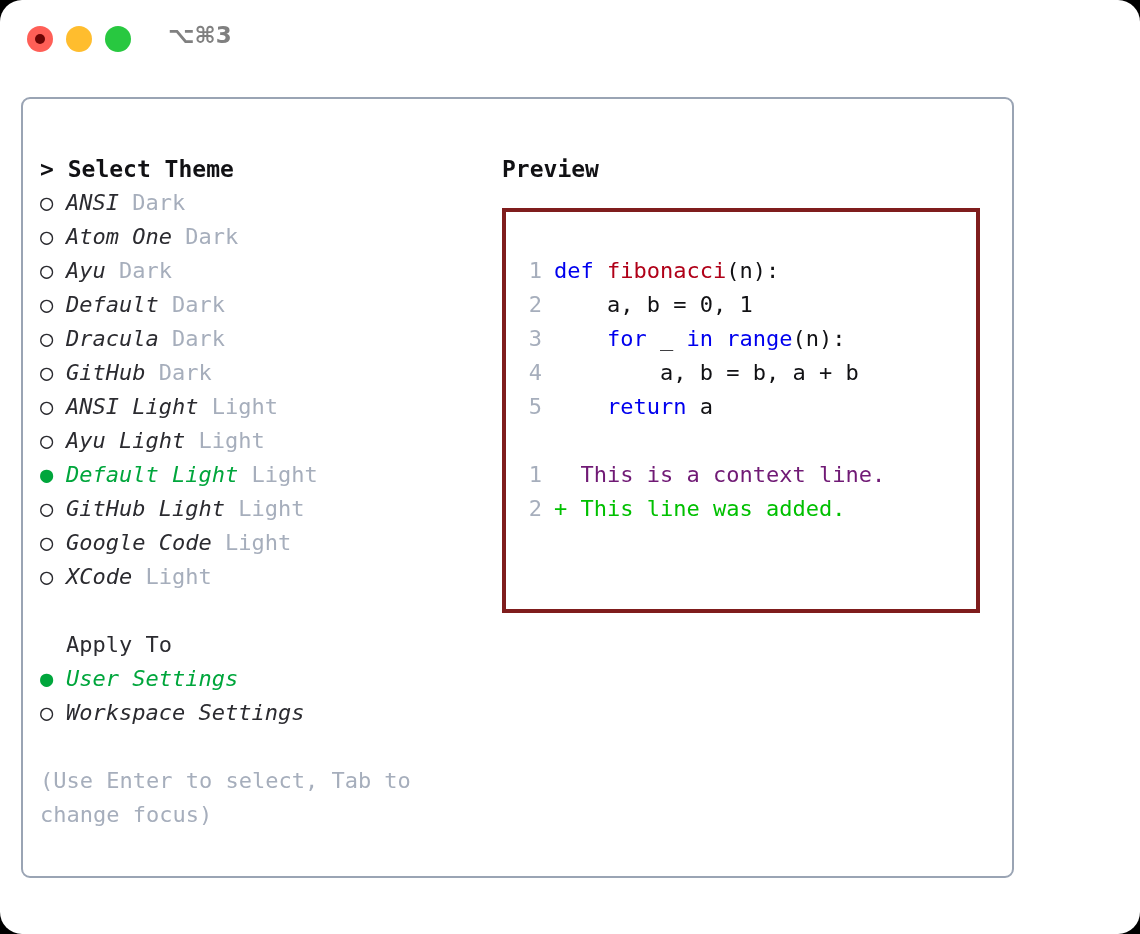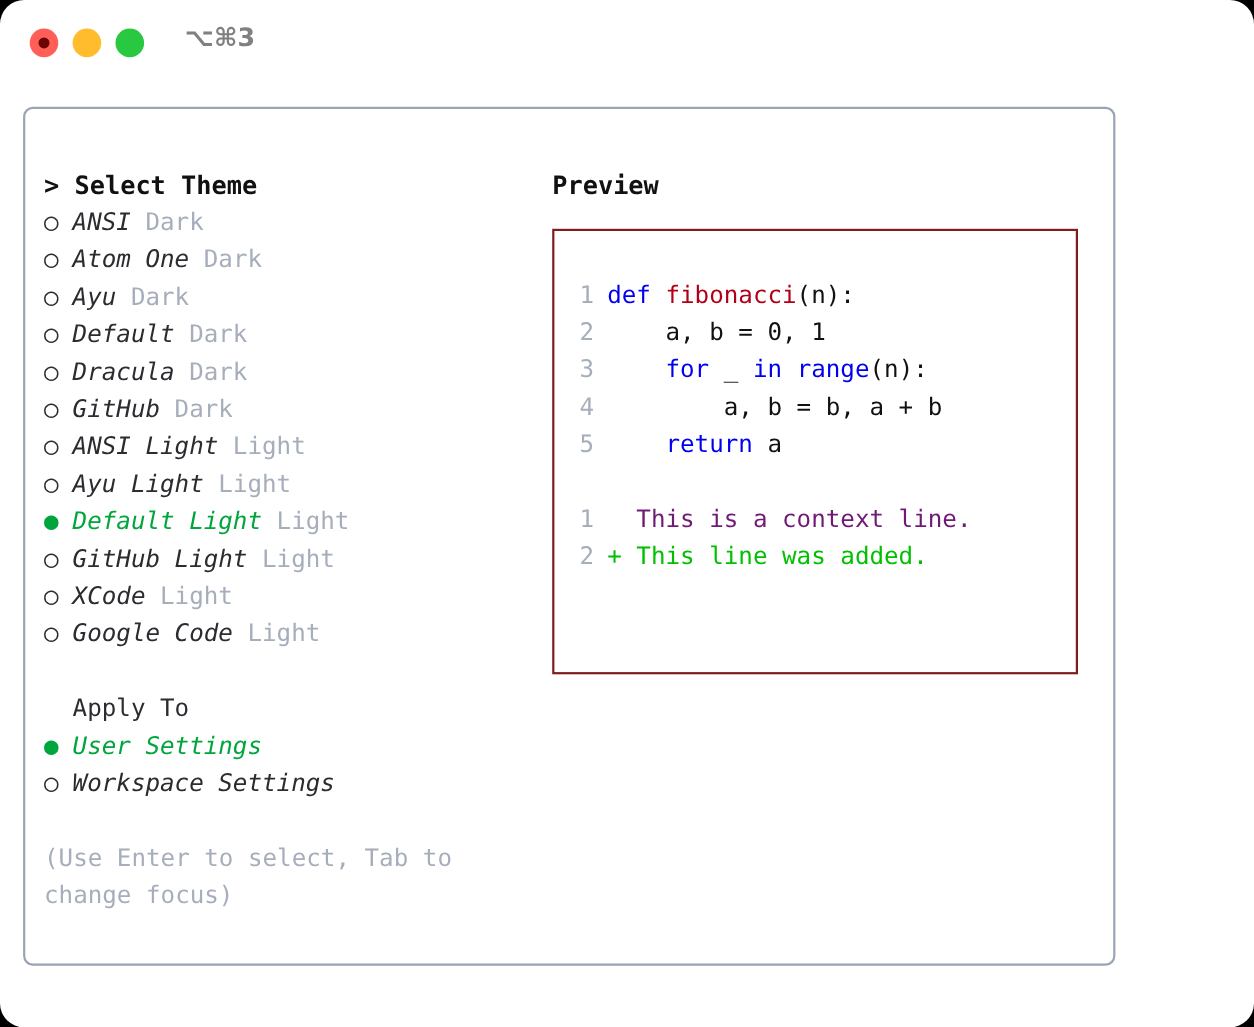--- a/index.html
+++ b/index.html
@@ -137,21 +137,21 @@
     font-size: 23px;
     font-weight: bold;
     color: #111114;
     line-height: 34px;
     white-space: pre;
   }
   .preview-box {
     margin-top: 22px;
     width: 478px;
     height: 405px;
-    border: 2px solid #7f1d1d;
+    border: 4px solid #7f1d1d;
     background: #ffffff;
     box-sizing: border-box;
     position: relative;
   }
   .code-area {
     position: absolute;
     left: 8px;
     top: 42px;
     right: 4px;
   }
@@ -195,22 +195,22 @@
           <div class="theme-row"><span class="bullet">○</span><span class="theme-name">ANSI</span><span> </span><span class="theme-cat">Dark</span></div>
           <div class="theme-row"><span class="bullet">○</span><span class="theme-name">Atom One</span><span> </span><span class="theme-cat">Dark</span></div>
           <div class="theme-row"><span class="bullet">○</span><span class="theme-name">Ayu</span><span> </span><span class="theme-cat">Dark</span></div>
           <div class="theme-row"><span class="bullet">○</span><span class="theme-name">Default</span><span> </span><span class="theme-cat">Dark</span></div>
           <div class="theme-row"><span class="bullet">○</span><span class="theme-name">Dracula</span><span> </span><span class="theme-cat">Dark</span></div>
           <div class="theme-row"><span class="bullet">○</span><span class="theme-name">GitHub</span><span> </span><span class="theme-cat">Dark</span></div>
           <div class="theme-row"><span class="bullet">○</span><span class="theme-name">ANSI Light</span><span> </span><span class="theme-cat">Light</span></div>
           <div class="theme-row"><span class="bullet">○</span><span class="theme-name">Ayu Light</span><span> </span><span class="theme-cat">Light</span></div>
           <div class="theme-row selected"><span class="bullet">●</span><span class="theme-name">Default Light</span><span> </span><span class="theme-cat">Light</span></div>
           <div class="theme-row"><span class="bullet">○</span><span class="theme-name">GitHub Light</span><span> </span><span class="theme-cat">Light</span></div>
+          <div class="theme-row"><span class="bullet">○</span><span class="theme-name">Google Code</span><span> </span><span class="theme-cat">Light</span></div>
           <div class="theme-row"><span class="bullet">○</span><span class="theme-name">XCode</span><span> </span><span class="theme-cat">Light</span></div>
-          <div class="theme-row"><span class="bullet">○</span><span class="theme-name">Google Code</span><span> </span><span class="theme-cat">Light</span></div>
         </div>
 
       <div class="apply-block">
         <div class="apply-header">Apply To</div>
         <div id="apply-list">
             <div class="theme-row selected"><span class="bullet">●</span><span class="theme-name">User Settings</span></div>
             <div class="theme-row"><span class="bullet">○</span><span class="theme-name">Workspace Settings</span></div>
           </div>
       </div>
 

